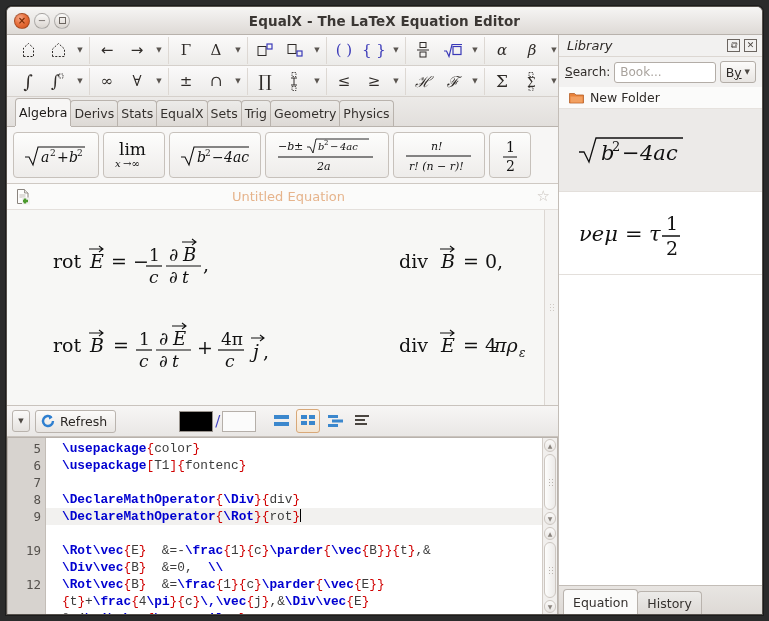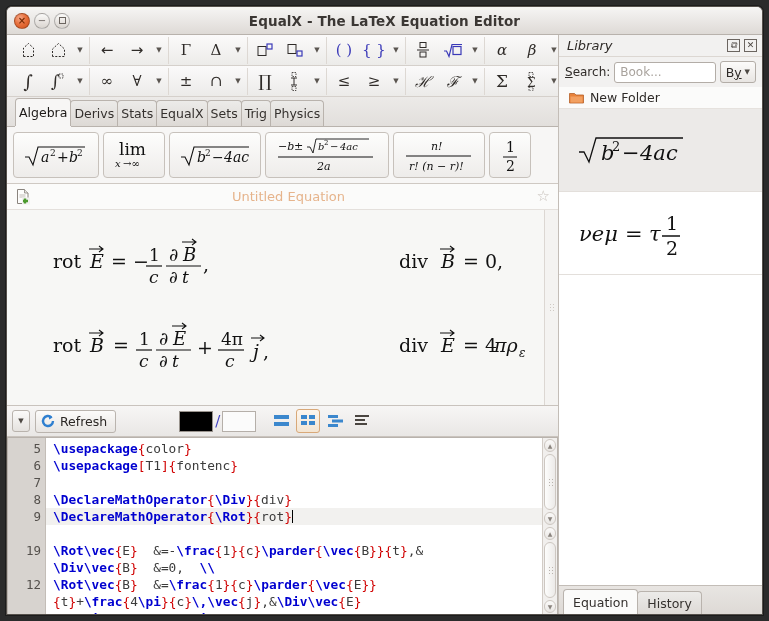--- a/index.html
+++ b/index.html
@@ -276,21 +276,21 @@
     flex: 1;
     padding-top: 2px;
     font-family: "DejaVu Sans Mono", monospace;
     font-size: 12.8px;
     line-height: 17px;
     color: #3c3c3c;
     overflow: hidden;
     position: relative;
     background: #ffffff;
   }
-  .cl { height: 17px; white-space: pre; padding-left: 7px; }
+  .cl { height: 17px; white-space: pre; padding-left: 16px; font-family: Liberation Mono, monospace; }
   .cl.hl { background: #f2f1ef; }
   .k { color: #0000d0; font-weight: bold; }
   .b { color: #d00000; }
   .p { color: #3c3c3c; }
   .caret {
     display: inline-block; width: 1px; height: 13px;
     background: #000; vertical-align: -2px;
   }
   .ed-scroll {
     width: 15px; background: #f1efed;
@@ -551,20 +551,21 @@
           </div>
         </div>
 
         <div class="tabbar">
           <div class="tab active">Algebra</div>
           <div class="tab">Derivs</div>
           <div class="tab">Stats</div>
           <div class="tab">EqualX</div>
           <div class="tab">Sets</div>
           <div class="tab">Trig</div>
+          <div class="tab">Geometry</div>
           <div class="tab">Physics</div>
         </div>
 
         <div class="palette">
           <div class="palbtn">
             <svg width="66" height="30" viewBox="0 0 66 30">
               <path d="M2 17 L6 17 L10 25 L15 7 L62 7" fill="none" stroke="#111" stroke-width="1.1"></path>
               <text x="18" y="22" font-family="DejaVu Serif, serif" font-size="14" font-style="italic" fill="#111">a</text>
               <text x="27" y="16" font-family="DejaVu Serif, serif" font-size="9" fill="#111">2</text>
               <text x="34" y="22" font-family="DejaVu Serif, serif" font-size="14" fill="#111">+</text>

